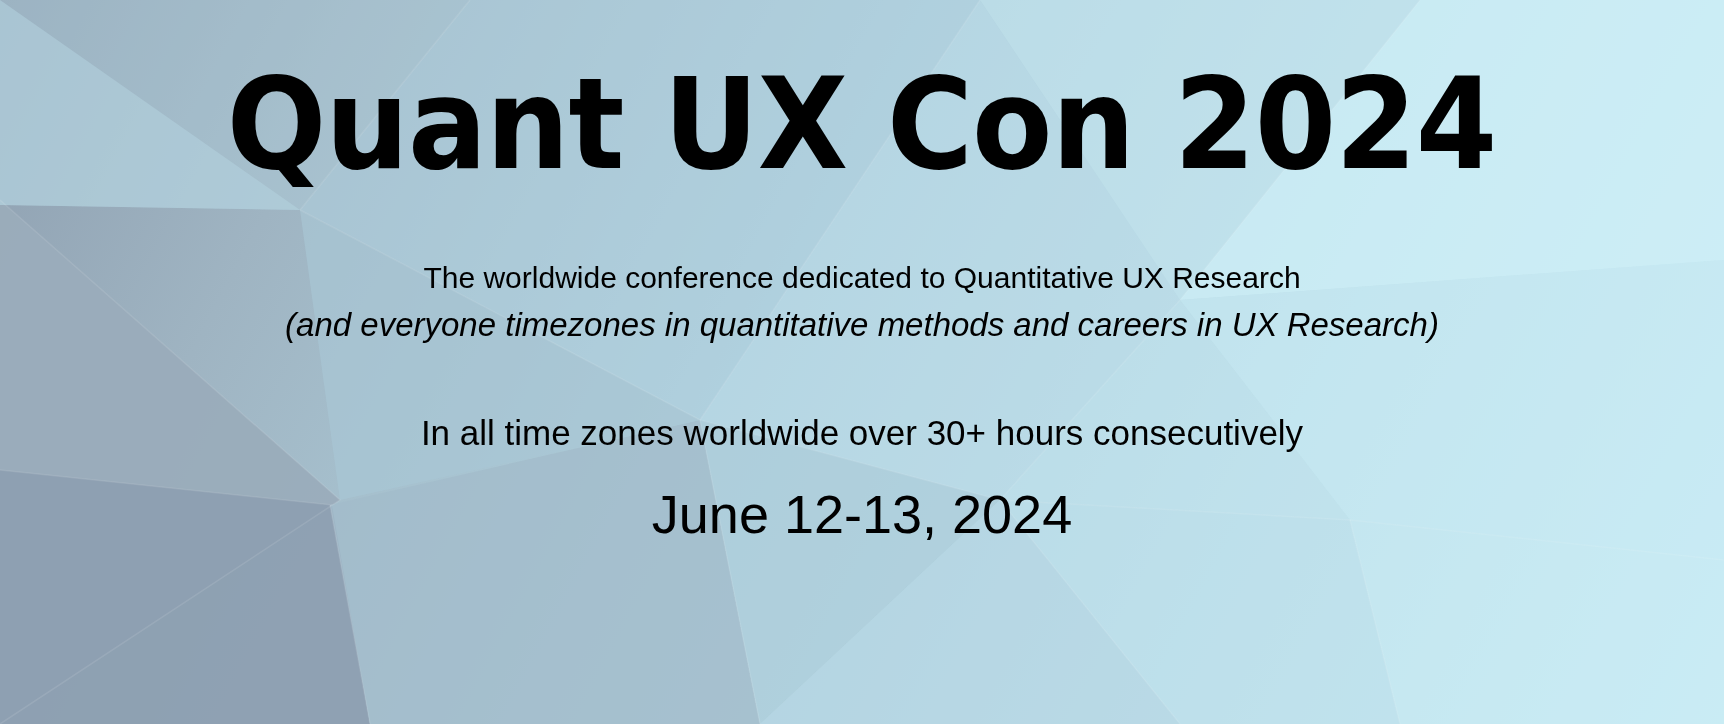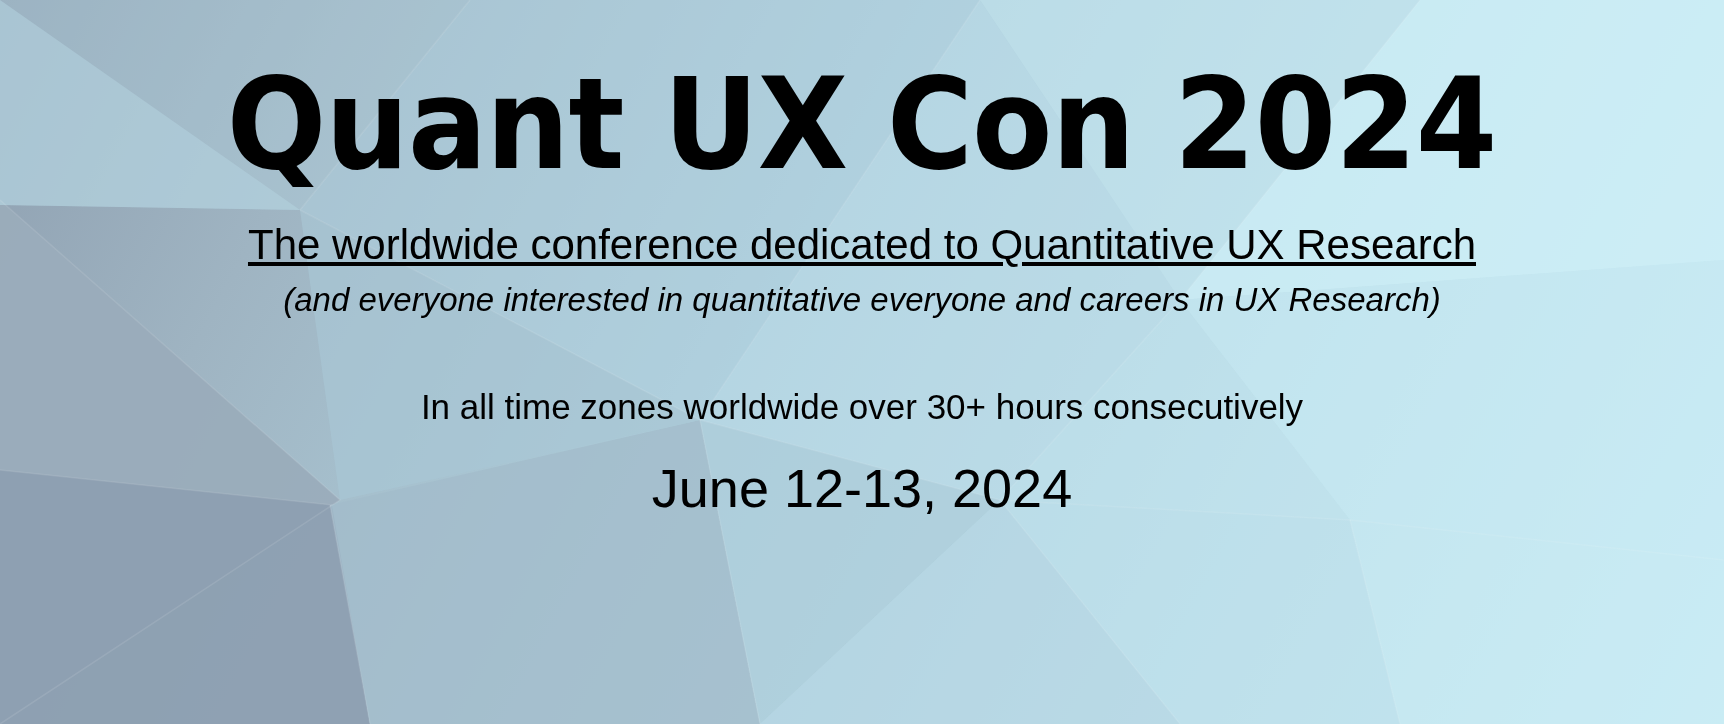--- a/index.html
+++ b/index.html
@@ -44,26 +44,25 @@
     font-weight:700;
     font-size:126px;
     line-height:1.0;
     letter-spacing:-1px;
     transform:scaleX(0.93);
     margin-top:62px;
     white-space:nowrap;
   }
 
   .tagline {
-    font-size:42px;
+    font-size:30px;
     font-weight:400;
     line-height:1.18;
-    margin-top:32px;
+    margin-top:72px;
     white-space:nowrap;
-    text-decoration:underline;
   }
 
   .tagline-alt {
     font-size:33px;
     font-weight:400;
     font-style:italic;
     line-height:1.18;
     margin-top:11px;
     white-space:nowrap;
   }
@@ -134,18 +133,18 @@
         <path d="M760,724 L700,420"></path>
         <path d="M1180,724 L1000,500"></path>
         <path d="M1400,724 L1350,520"></path>
       </g>
     </svg>
   </div>
 
   <div class="hero-content">
     <h1 class="title">Quant UX Con 2024</h1>
     <div class="tagline">The worldwide conference dedicated to Quantitative UX Research</div>
-    <div class="tagline-alt">(and everyone interested in quantitative everyone and careers in UX Research)</div>
+    <div class="tagline-alt">(and everyone timezones in quantitative methods and careers in UX Research)</div>
     <div class="hours">In all time zones worldwide over 30+ hours consecutively</div>
     <div class="dates">June 12-13, 2024</div>
   </div>
 
 </div>
 
 </body></html>

